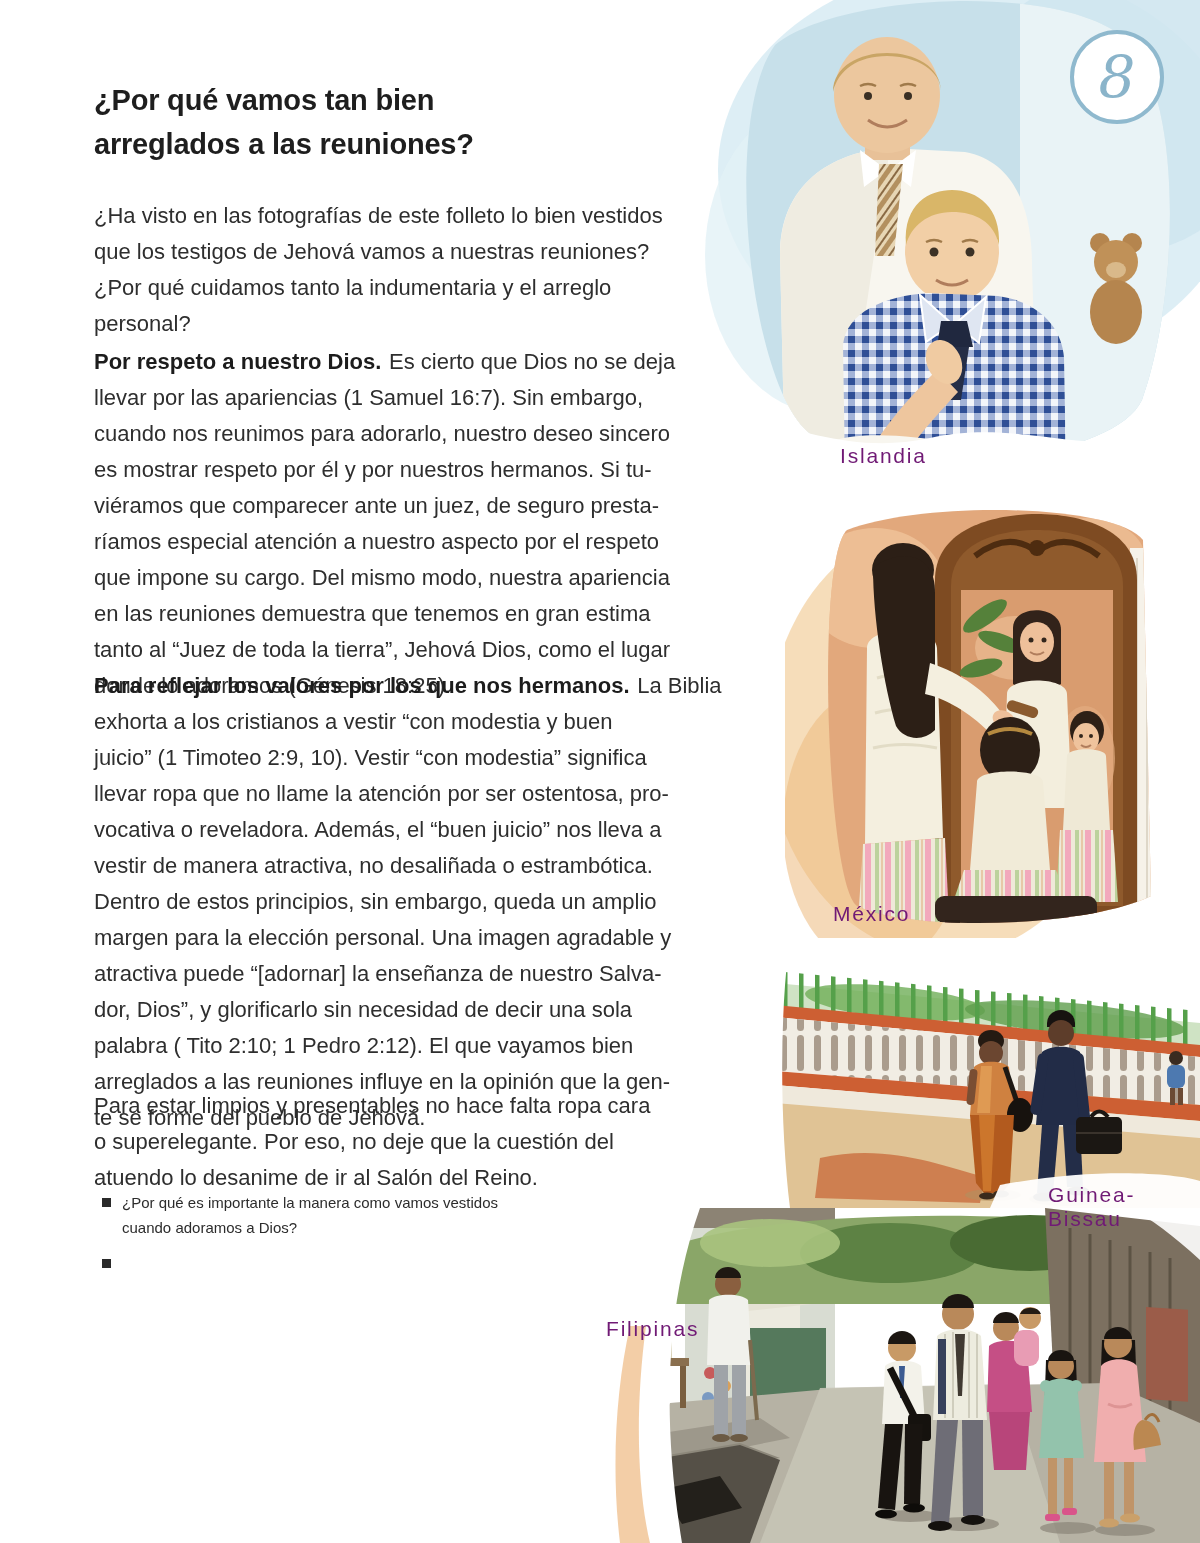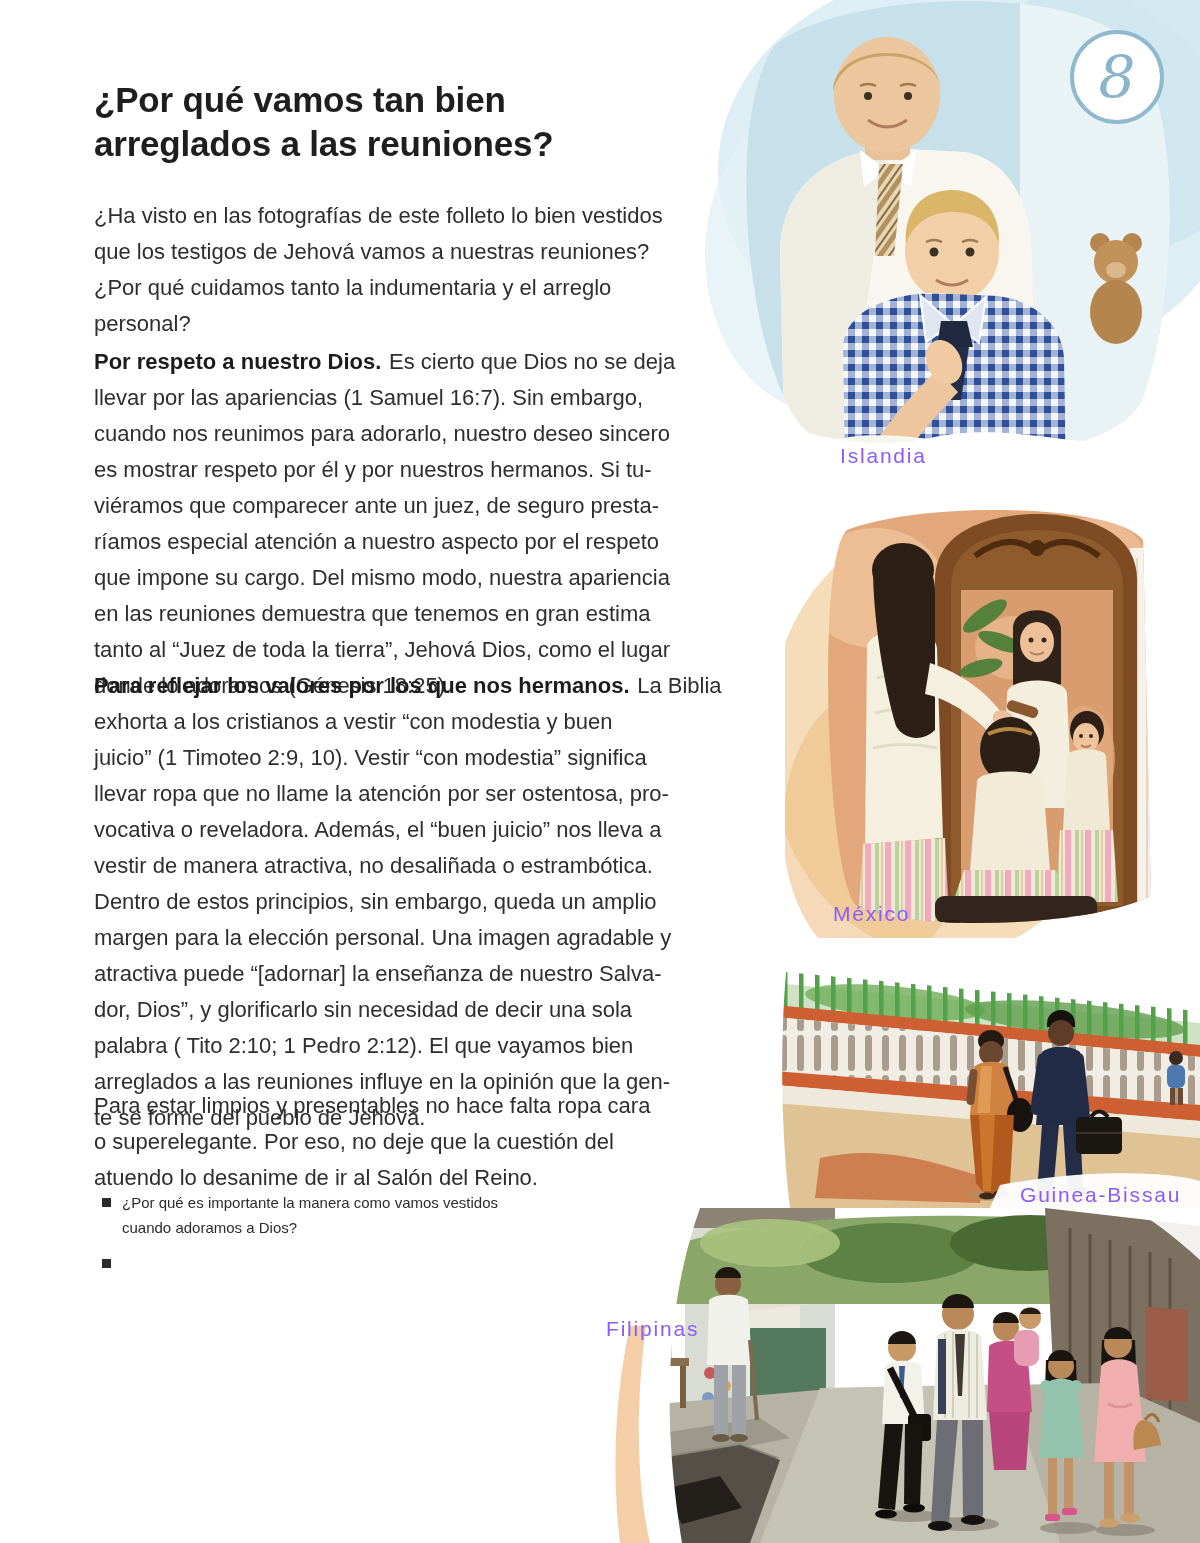--- a/index.html
+++ b/index.html
@@ -17,45 +17,45 @@
   .badge {
     position:absolute; left:1070px; top:30px; width:94px; height:94px;
     border-radius:50%; background:#ffffff; border:4px solid #8fb9ce;
     box-sizing:border-box; display:flex; align-items:center; justify-content:center;
     color:#8ab4ca; font-family:"DejaVu Serif", serif; font-style:italic;
     font-size:58px; line-height:1; z-index:6;
   }
 
   .title {
     position:absolute; left:94px; top:78px; margin:0; width:640px;
-    font-size:35px; line-height:44px; font-weight:bold; color:#1e1e1e;
+    font-size:29px; line-height:44px; font-weight:bold; color:#1e1e1e;
     white-space:pre-line; z-index:4; letter-spacing:-0.2px;
   }
   .para {
     position:absolute; left:94px; width:700px;
     font-size:22px; line-height:36px; color:#2e2e2e; z-index:4;
   }
   .para .lines { white-space:pre-line; }
   .lead { font-weight:bold; color:#1c1c1c; margin-right:0.35em;text-align:right; }
   #para-intro   { top:198px; }
   #para-respeto { top:344px; }
   #para-valores { top:668px; }
   #para-limpios { top:1088px; }
 
   .questions { position:absolute; left:102px; top:1190px; width:640px; z-index:4; }
   .question { display:flex; gap:11px; margin-bottom:11px;
     font-size:15px; line-height:25px; color:#2c2c2c; }
   .bullet { flex:none; width:9px; height:9px; background:#2a2a2a; margin-top:8px; }
   .q-text { white-space:pre-line; }
 
-  .caption { position:absolute; font-size:21px; color:#8b5cf6;
+  .caption { position:absolute; font-size:21px; color:#701a75;
     letter-spacing:1.8px; z-index:5; }
   #cap-islandia  { left:840px;  top:444px; }
   #cap-mexico    { left:833px;  top:902px; }
-  #cap-guinea    { left:1020px; top:1183px; }
+  #cap-guinea    { left:1048px; top:1183px; }
   #cap-filipinas { left:606px;  top:1317px; }
 </style>
 </head>
 <body>
 
 <div class="page">
 
   <div class="photo" id="photo-islandia">
     <svg viewBox="0 0 520 490">
       <defs>

